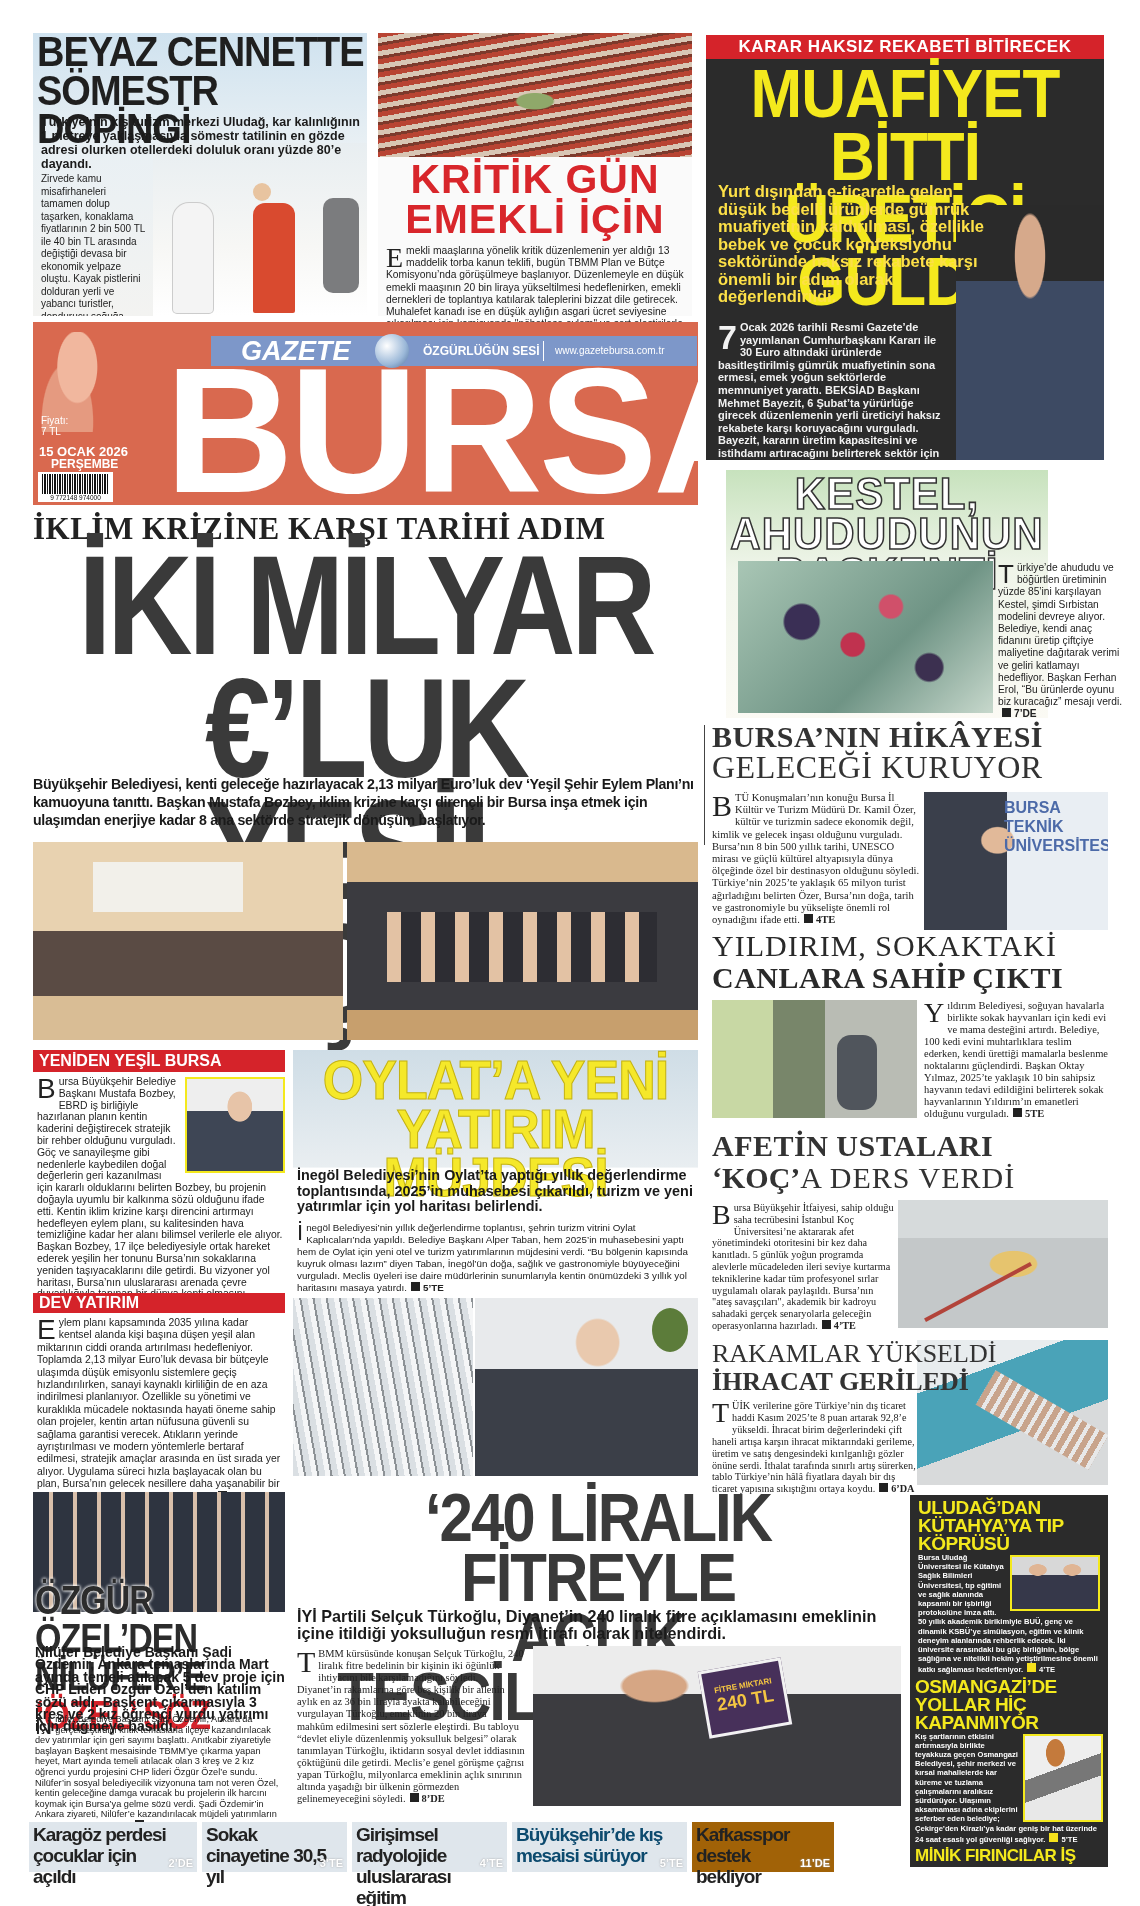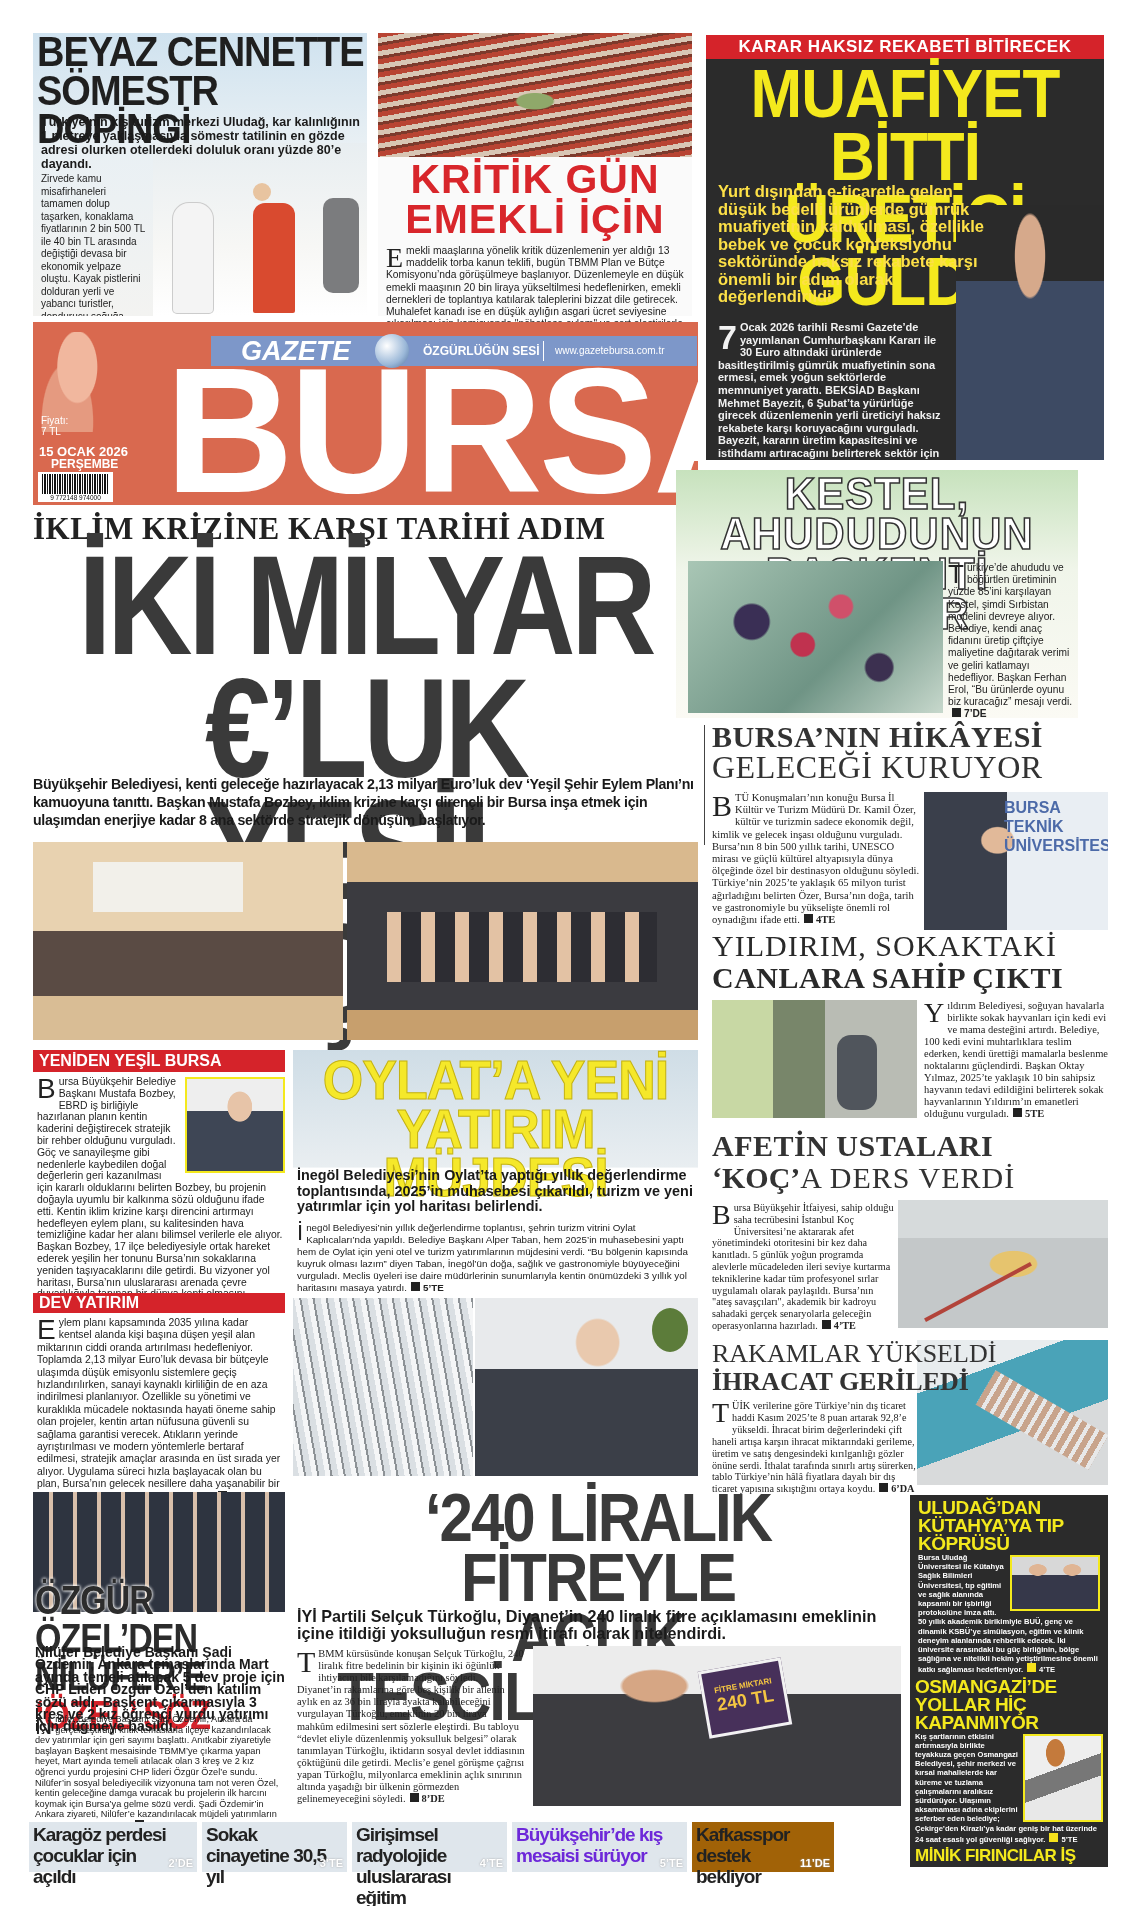--- a/index.html
+++ b/index.html
@@ -120,21 +120,21 @@
   <div style="position:absolute;left:4px;top:118px;width:400px;font-size:14.4px;line-height:15.5px;font-weight:bold;color:#1a1a1a">İnegöl Belediyesi’nin Oylat’ta yaptığı yıllık değerlendirme toplantısında, 2025’in muhasebesi çıkarıldı, turizm ve yeni yatırımlar için yol haritası belirlendi.</div>
   <div style="position:absolute;left:4px;top:172px;width:400px;font-size:9.8px;line-height:11.9px;color:#222">
     <span class="dropcap" style="font-size:22px;font-family:'Liberation Sans',sans-serif">İ</span><span>negöl Belediyesi’nin yıllık değerlendirme toplantısı, şehrin turizm vitrini Oylat Kaplıcaları’nda yapıldı. Belediye Başkanı Alper Taban, hem 2025’in muhasebesini yaptı hem de Oylat için yeni otel ve turizm yatırımlarının müjdesini verdi. “Bu bölgenin kapısında kuyruk olması lazım” diyen Taban, İnegöl’ün doğa, sağlık ve gastronomiyle büyüyeceğini vurguladı. Meclis üyeleri ise daire müdürlerinin sunumlarıyla kentin önümüzdeki 3 yıllık yol haritasını masaya yatırdı.</span><span class="ref">5’TE</span>
   </div>
   <div class="photo" style="left:0;top:248px;width:180px;height:178px;background:repeating-linear-gradient(80deg,#dadfe3 0 6px,#f5f6f7 6px 11px,#8d9296 11px 13px)"></div>
   <div class="photo" style="left:182px;top:248px;width:223px;height:178px;background:radial-gradient(ellipse at 55% 25%,#e9c9ae 0 12%,transparent 13%),linear-gradient(180deg,#e8eaec 0 40%,#3b3f48 40% 100%)">
     <div class="abs" style="right:10px;top:10px;width:36px;height:44px;border-radius:50%;background:#5c7c3a"></div>
   </div>
 </div>
 
-<div class="abs" style="left:676px;top:470px;width:402px;height:248px;background:linear-gradient(180deg,#c7e2bd 0,#f0f5ea 40%,#fbfaf4 100%)">
+<div class="abs" style="left:726px;top:470px;width:322px;height:248px;background:linear-gradient(180deg,#c7e2bd 0,#f0f5ea 40%,#fbfaf4 100%)">
   <div class="cond" style="text-align:center;color:#fff;-webkit-text-stroke:1.5px #333;font-size:42px;line-height:38px;letter-spacing:1px;padding-top:4px;transform:scaleY(1.05);transform-origin:top">
     <div>KESTEL, AHUDUDUNUN</div>
     <div>BAŞKENTİ OLUYOR</div>
   </div>
   <div class="photo" style="left:12px;top:91px;width:255px;height:152px;background:radial-gradient(circle at 25% 40%,#3a2f55 0 8%,transparent 9%),radial-gradient(circle at 45% 55%,#c0324f 0 7%,transparent 8%),radial-gradient(circle at 60% 30%,#d0506a 0 6%,transparent 7%),radial-gradient(circle at 75% 70%,#3c3050 0 6%,transparent 7%),linear-gradient(135deg,#a9c6b5,#6f9485 60%,#c7d8cc)"></div>
   <div style="position:absolute;left:272px;top:92px;width:126px;font-size:10.2px;line-height:12.2px;color:#222">
     <span class="dropcap" style="font-size:26px;font-family:'Liberation Sans',sans-serif">T</span><span>ürkiye’de ahududu ve böğürtlen üretiminin yüzde 85’ini karşılayan Kestel, şimdi Sırbistan modelini devreye alıyor. Belediye, kendi anaç fidanını üretip çiftçiye maliyetine dağıtarak verimi ve geliri katlamayı hedefliyor. Başkan Ferhan Erol, “Bu ürünlerde oyunu biz kuracağız” mesajı verdi.</span> <span class="ref">7’DE</span>
   </div>
 </div>
 
@@ -249,20 +249,20 @@
   </div>
   <div style="position:relative;width:145px;background:#dfe6ec;padding:2px 4px">
     <div class="cond" style="font-size:19px;line-height:21px;color:#222;width:135px">Sokak cinayetine 30,5 yıl</div>
     <span style="position:absolute;right:4px;bottom:3px;color:#fff;font-weight:bold;font-size:11px;text-shadow:0 0 2px #999">3’TE</span>
   </div>
   <div style="position:relative;width:155px;background:#dfe6ec;padding:2px 4px">
     <div class="cond" style="font-size:19px;line-height:21px;color:#222;width:148px">Girişimsel radyolojide uluslararası eğitim</div>
     <span style="position:absolute;right:4px;bottom:3px;color:#fff;font-weight:bold;font-size:11px;text-shadow:0 0 2px #999">4’TE</span>
   </div>
   <div style="position:relative;width:175px;background:#dfe6ec;padding:2px 4px">
-    <div class="cond" style="font-size:19px;line-height:21px;color:#6d28d9;width:150px">Büyükşehir’de kış mesaisi sürüyor</div>
+    <div class="cond" style="font-size:19px;line-height:21px;color:#0c4a6e;width:150px">Büyükşehir’de kış mesaisi sürüyor</div>
     <span style="position:absolute;right:4px;bottom:3px;color:#fff;font-weight:bold;font-size:11px;text-shadow:0 0 2px #999">5’TE</span>
   </div>
   <div style="position:relative;width:142px;background:#a16207;padding:2px 4px">
     <div class="cond" style="font-size:19px;line-height:21px;color:#222;width:120px">Kafkasspor destek bekliyor</div>
     <span style="position:absolute;right:4px;bottom:3px;color:#fff;font-weight:bold;font-size:11px;text-shadow:0 0 2px #999">11’DE</span>
   </div>
 </div>
 
 </body></html>

